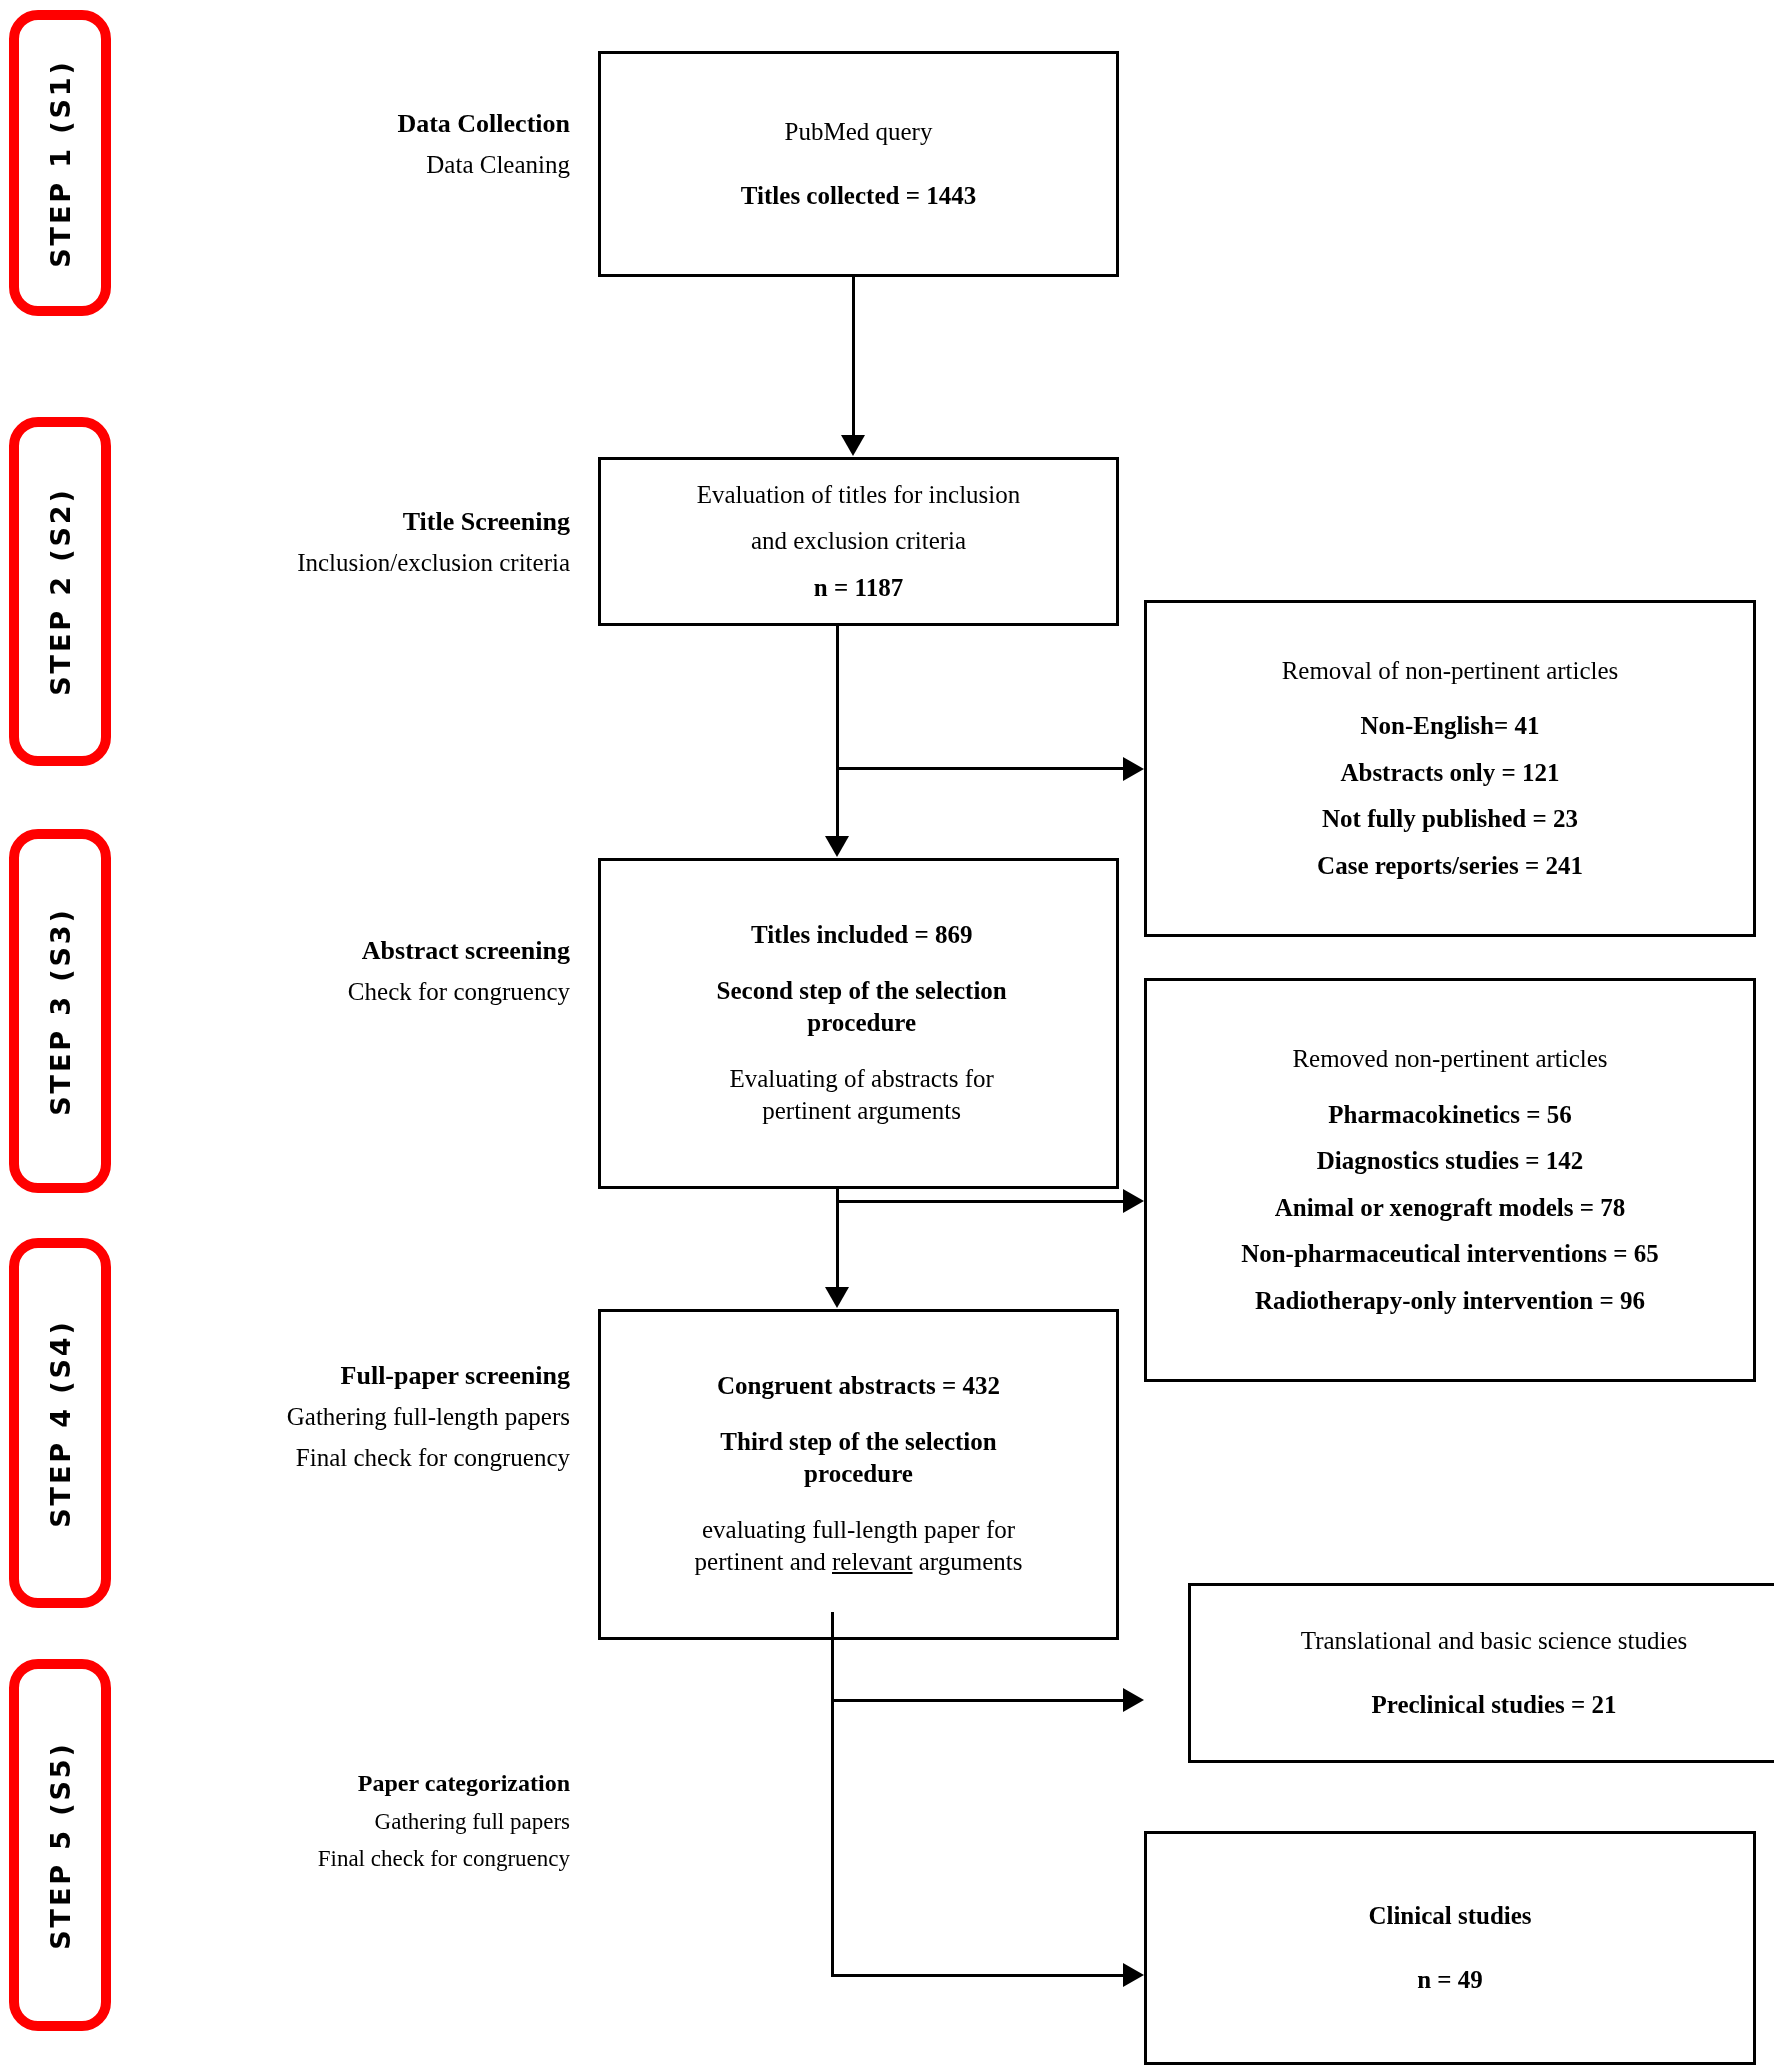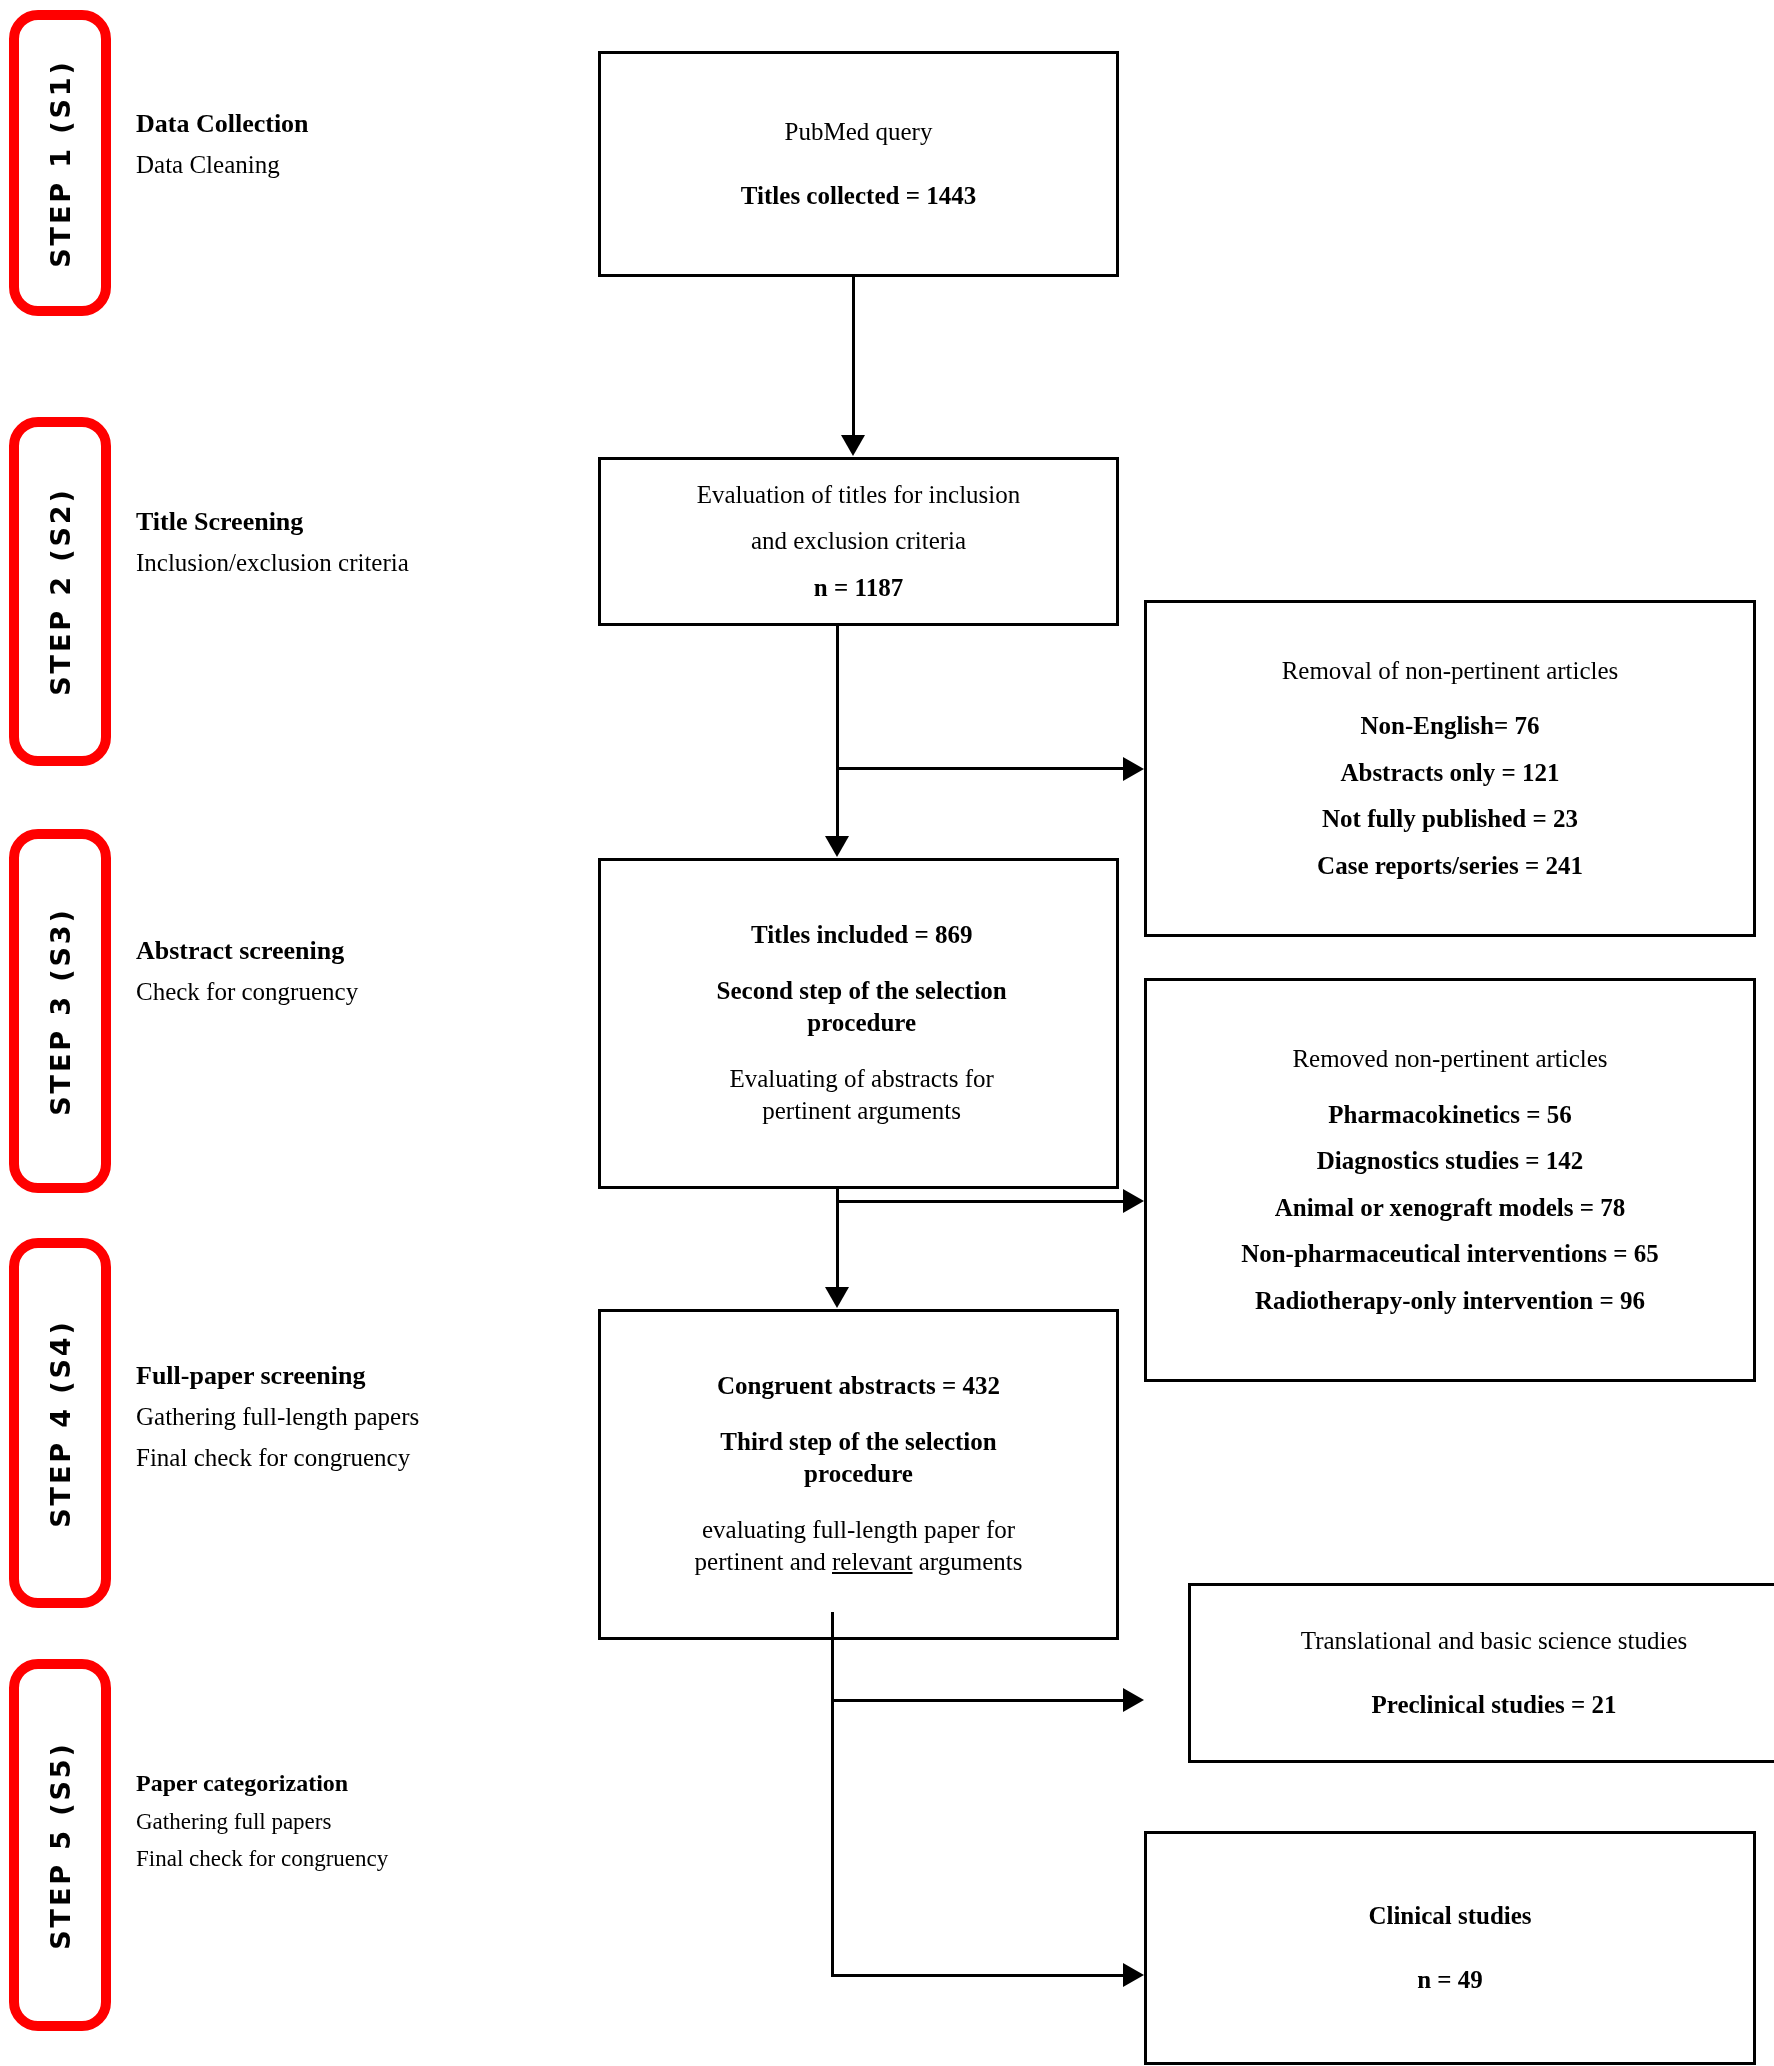--- a/index.html
+++ b/index.html
@@ -37,21 +37,21 @@
     letter-spacing: 2.9px;
     white-space: nowrap;
     transform: rotate(-90deg);
     transform-origin: center center;
     color: #000000;
   }
 
   
   .step-desc {
     position: absolute;
-    text-align: left;
+    text-align: right;
     line-height: 1.62;
   }
   .step-desc .title {
     font-weight: bold;
     font-size: 26px;
     display: block;
   }
   .step-desc .sub {
     font-weight: normal;
     font-size: 25px;
@@ -215,21 +215,21 @@
 
   <div class="vline" style="left:831px; top:1612px; width:2.9px; height:364px;"></div>
   <div class="hline" style="left:831px; top:1699px; width:305px; height:2.9px;"></div>
   <div class="arrow-right" style="left:1123px; top:1688px;"></div>
   <div class="hline" style="left:831px; top:1974px; width:305px; height:2.9px;"></div>
   <div class="arrow-right" style="left:1123px; top:1963px;"></div>
 
   <div class="fbox" style="left:1144px; top:600px; width:612px; height:337px;">
     <span class="line">Removal of non-pertinent articles</span>
     <span class="gap-md"></span>
-    <span class="line b">Non-English= 76</span>
+    <span class="line b">Non-English= 41</span>
     <span class="gap-sm"></span>
     <span class="line b">Abstracts only = 121</span>
     <span class="gap-sm"></span>
     <span class="line b">Not fully published = 23</span>
     <span class="gap-sm"></span>
     <span class="line b">Case reports/series = 241</span>
   </div>
 
   <div class="fbox" style="left:1144px; top:978px; width:612px; height:404px;">
     <span class="line">Removed non-pertinent articles</span>

